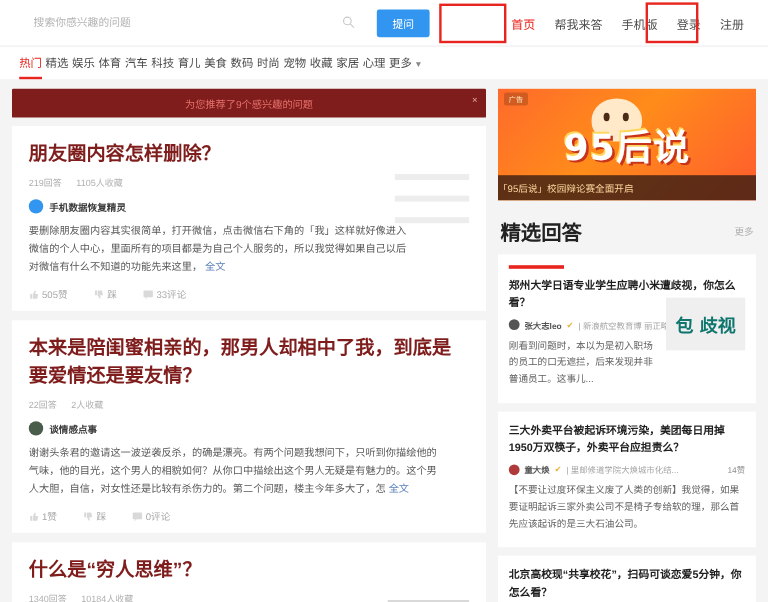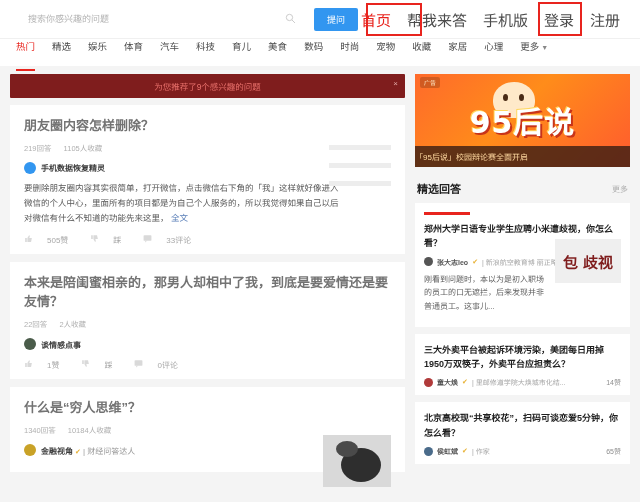--- a/index.html
+++ b/index.html
@@ -47,31 +47,31 @@
   }
   .hl-box { position: absolute; border: 2px solid #e8241e; pointer-events: none; }
   #hl-ask   { left: 366px; top: 3px;  width: 56px;  height: 33px; }
   #hl-login { left: 538px; top: 2px;  width: 44px;  height: 34px; }
 
   .nav-right {
     margin-left: auto; display: flex; align-items: center;
     gap: 16px; padding-right: 6px;
   }
   .nav-right a {
-    font-size: 15px; color: #4c4c4c; text-decoration: none;
+    font-size: 10px; color: #4c4c4c; text-decoration: none;
     white-space: nowrap; cursor: pointer;
   }
   .nav-right a.active { color: #e8241e; }
 
   
   .catnav {
     height: 28px; background: #fff;
     border-top: 1px solid #f0f0f0;
-    display: flex; 
-    padding: 0 16px; gap: 17px;
+    display: flex; align-items: center;
+    padding: 0 16px; gap: 3px;
     position: relative;
   }
   .catnav .cat {
     font-size: 9.5px; color: #4a4a4a; cursor: pointer;
     white-space: nowrap; position: relative; padding-bottom: 2px;
   }
   .catnav .cat.active { color: #e8241e; }
   .catnav .cat.active::after {
     content: ""; position: absolute; left: 0; right: 0; bottom: -5px;
     height: 2px; background: #e8241e;
@@ -98,21 +98,21 @@
     position: absolute; right: 7px; top: 5px;
     font-size: 8px; color: #e0a6a3; cursor: pointer;
   }
 
   
   .card {
     background: #fff; padding: 12px 14px 9px 14px;
     margin-bottom: 8px; position: relative;
   }
   .q-title {
-    font-size: 13px; font-weight: bold; color: #737373;
+    font-size: 16px; font-weight: bold; color: #7f1d1d;
     line-height: 1.45; margin-bottom: 6px;
   }
   .q-meta { font-size: 7.5px; color: #b0b0b0; margin-bottom: 9px; }
   .q-meta span { margin-right: 10px; }
   .answer-head {
     display: flex; align-items: center; gap: 5px; margin-bottom: 7px;
   }
   .avatar {
     width: 12px; height: 12px; border-radius: 50%;
     flex: 0 0 12px; background: #3296f0;
@@ -127,21 +127,21 @@
   .author .sub { color: #9a9a9a; font-weight: normal; }
   .a-body {
     font-size: 8.5px; color: #585858; line-height: 1.75;
     max-width: 320px;
   }
   .more-link { color: #5a7fb8; cursor: pointer; }
   .a-actions {
     display: flex; align-items: center; gap: 22px;
     margin-top: 9px; font-size: 8px; color: #a8a8a8;
   }
-  .a-actions .act { display: flex; align-items: flex-start; gap: 14px; cursor: pointer; }
+  .a-actions .act { display: flex; align-items: flex-end; gap: 2px; cursor: pointer; }
   .ico { width: 9px; height: 9px; opacity: .5; }
   .thumb-right {
     position: absolute; right: 14px; top: 48px;
     width: 68px; height: 52px; background: #e6e6e6;
     overflow: hidden;
   }
   .thumb-lines { position: absolute; right: 14px; top: 40px; width: 62px; }
   .thumb-lines div {
     height: 5px; background: #ededed; margin-bottom: 13px;
   }
@@ -176,21 +176,21 @@
   .ad .ad-caption {
     position: absolute; left: 0; right: 0; bottom: 0;
     background: rgba(60,30,20,.82); color: #ffd9a0;
     font-size: 8px; padding: 5px 0;
     white-space: nowrap; overflow: hidden;
   }
   .side-head {
     display: flex; align-items: center; justify-content: space-between;
     padding: 4px 2px 7px 2px;
   }
-  .side-head .t { font-size: 11px; font-weight: bold; color: #222; }
+  .side-head .t { font-size: 17px; font-weight: bold; color: #222; }
   .side-head .m { font-size: 8px; color: #b0b0b0; cursor: pointer; }
   .side-item {
     background: #fff; padding: 9px 9px 8px 9px;
     margin-bottom: 7px; position: relative;
   }
   .side-title {
     font-size: 9px; font-weight: bold; color: #1f1f1f;
     line-height: 1.6; margin-bottom: 6px;
   }
   .side-row {
@@ -204,21 +204,21 @@
   }
   .side-row .likes { color: #8e8e8e; white-space: nowrap; }
   .side-excerpt {
     font-size: 8px; color: #616161; line-height: 1.7;
     max-width: 124px; margin-bottom: 5px;
   }
   .side-img {
     position: absolute; right: 9px; top: 9px;
     width: 66px; height: 44px; background: #efefef;
     display: flex; align-items: center; justify-content: center;
-    font-size: 15px; color: #7f1d1d; font-weight: bold;
+    font-size: 15px; color: #0f766e; font-weight: bold;
     font-family: "DejaVu Serif", serif; overflow: hidden; margin-left: 44px;
   }
   .side-bar-top { height: 3px; background: #e8241e; width: 46px; margin-bottom: 7px; }
 </style>
 </head>
 <body>
 
 <div class="header">
 
   <div class="search-wrap">
@@ -317,20 +317,24 @@
     <div class="card">
       <div class="q-title">本来是陪闺蜜相亲的，那男人却相中了我，到底是要爱情还是要友情？</div>
       <div class="q-meta">
         <span>22回答</span>
         <span>2人收藏</span>
       </div>
       <div class="answer-head">
         <span class="avatar green"></span>
         <span class="author">谈情感点事</span>
       </div>
+      <div class="a-body" style="max-width:345px">
+        <span>谢谢头条君的邀请这一波逆袭反杀，的确是漂亮。有两个问题我想问下，只听到你描绘他的气味，他的目光，这个男人的相貌如何？从你口中描绘出这个男人无疑是有魅力的。这个男人大胆，自信，对女性还是比较有杀伤力的。第二个问题，楼主今年多大了，怎</span>
+        <span class="more-link">全文</span>
+      </div>
       <div class="a-actions">
         <span class="act">
           <svg class="ico" viewBox="0 0 16 16">
               <path d="M2 7h3v7H2zM6 7l3-5 1.5 1L9.5 7H14l-1.5 7H6z" fill="#b5b5b5"></path>
             </svg>
           <span>1赞</span>
         </span>
         <span class="act">
           <svg class="ico" viewBox="0 0 16 16">
               <path d="M2 2h3v7H2zM6 9l3 5 1.5-1L9.5 9H14L12.5 2H6z" fill="#b5b5b5"></path>
@@ -407,20 +411,21 @@
 
     <div class="side-item">
       <div class="side-title">三大外卖平台被起诉环境污染，美团每日用掉1950万双筷子，外卖平台应担责么？</div>
       <div class="side-row">
         <span class="avatar" style="width:9px;height:9px;flex:0 0 9px;background:#b03a3a"></span>
         <span class="nm">童大焕</span>
         <span class="vtag" style="color:#e8b339">✔</span>
         <span class="desc">| 里邮修道学院大焕城市化结...</span>
         <span class="likes">14赞</span>
       </div>
+      <div class="side-excerpt" style="max-width:100%;margin-top:6px">【不要让过度环保主义废了人类的创新】我觉得，如果要证明起诉三家外卖公司不是椅子专给软的理，那么首先应该起诉的是三大石油公司。</div>
     </div>
 
     <div class="side-item">
       <div class="side-title">北京高校现“共享校花”，扫码可谈恋爱5分钟，你怎么看？</div>
       <div class="side-row">
         <span class="avatar" style="width:9px;height:9px;flex:0 0 9px;background:#4a6b8a"></span>
         <span class="nm">侯虹斌</span>
         <span class="vtag" style="color:#e8b339">✔</span>
         <span class="desc">| 作家</span>
         <span class="likes">65赞</span>

